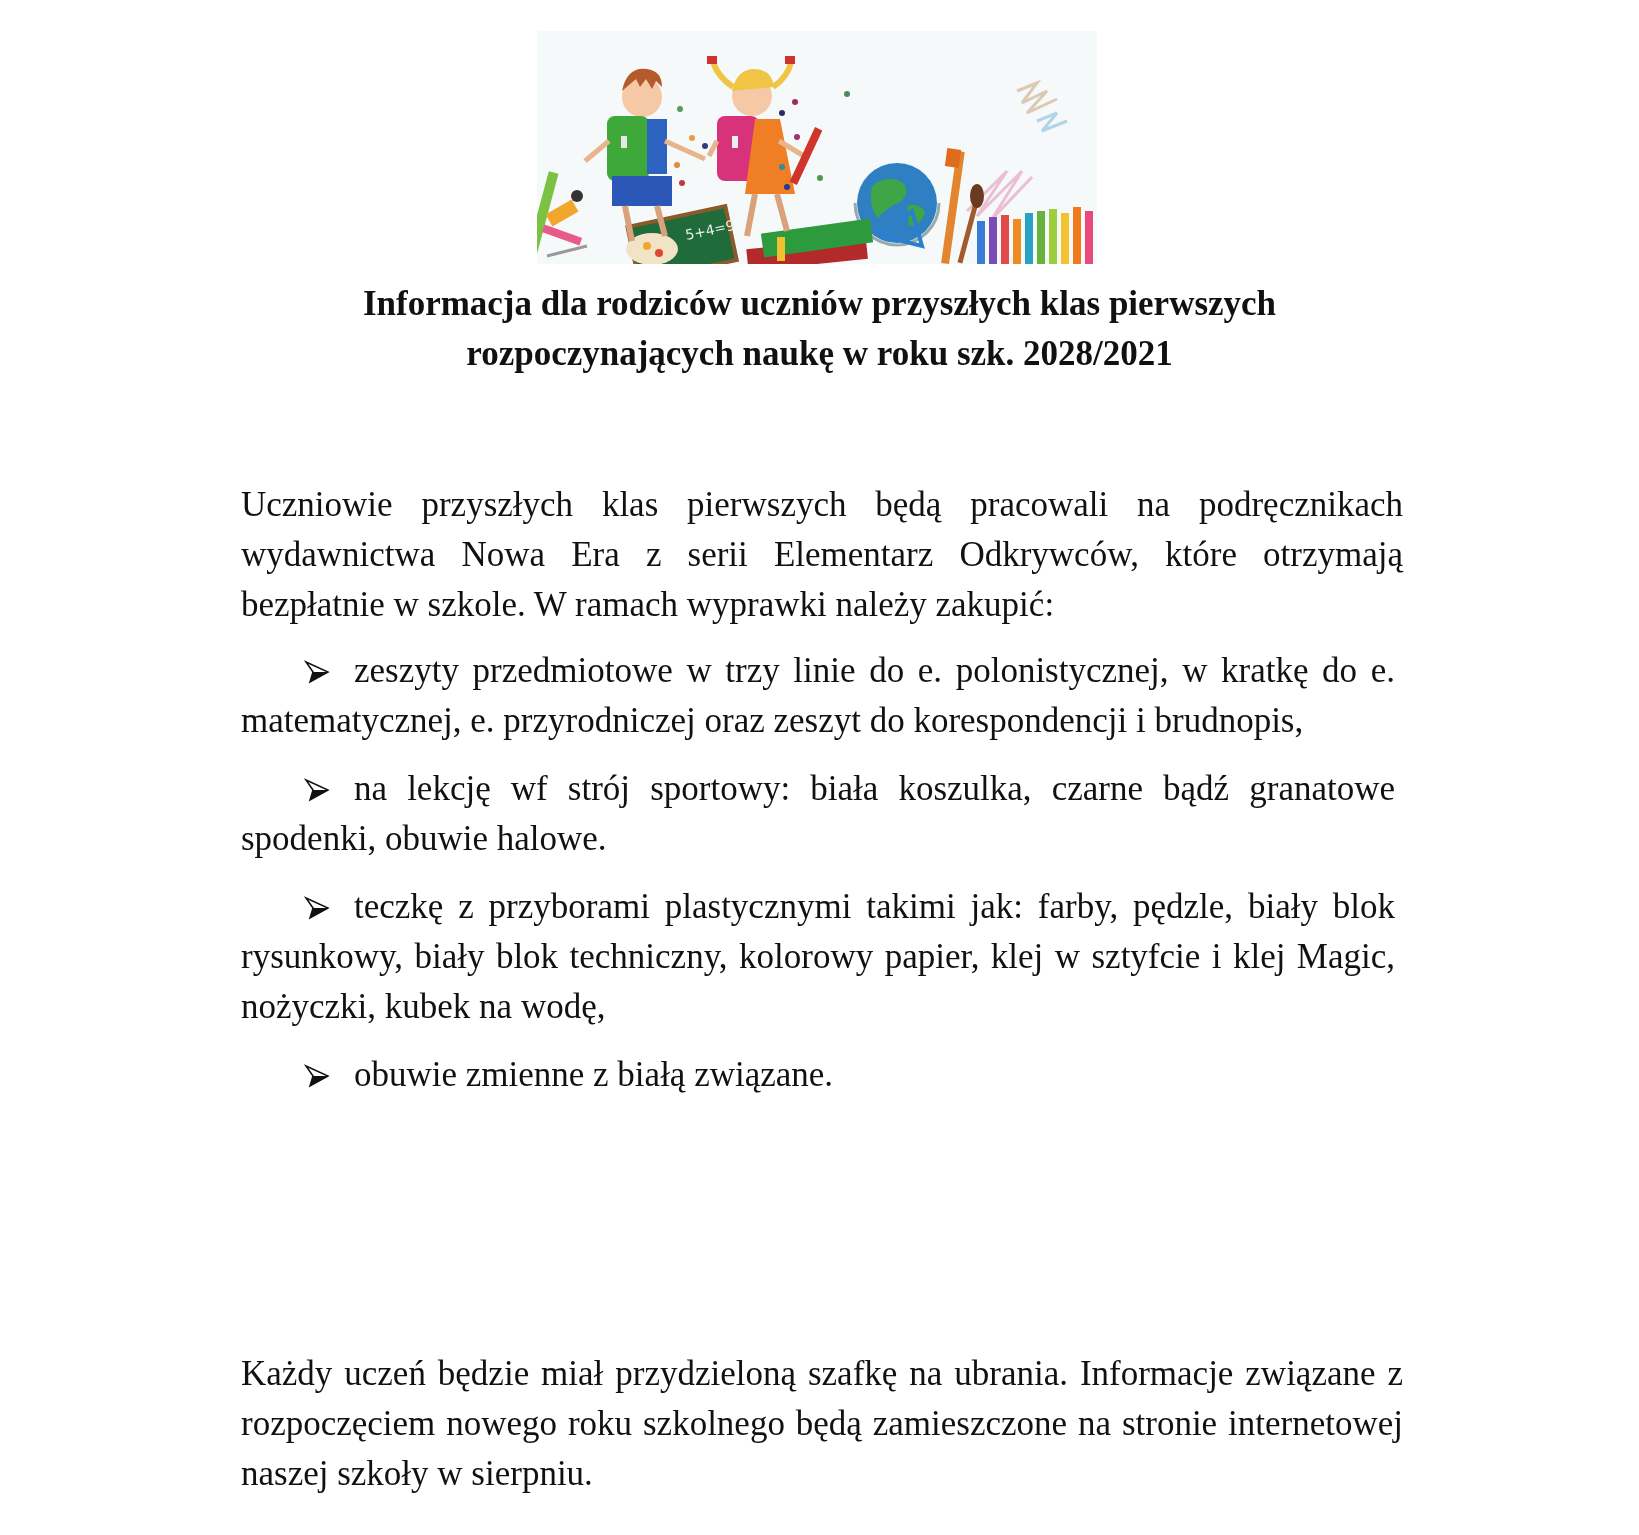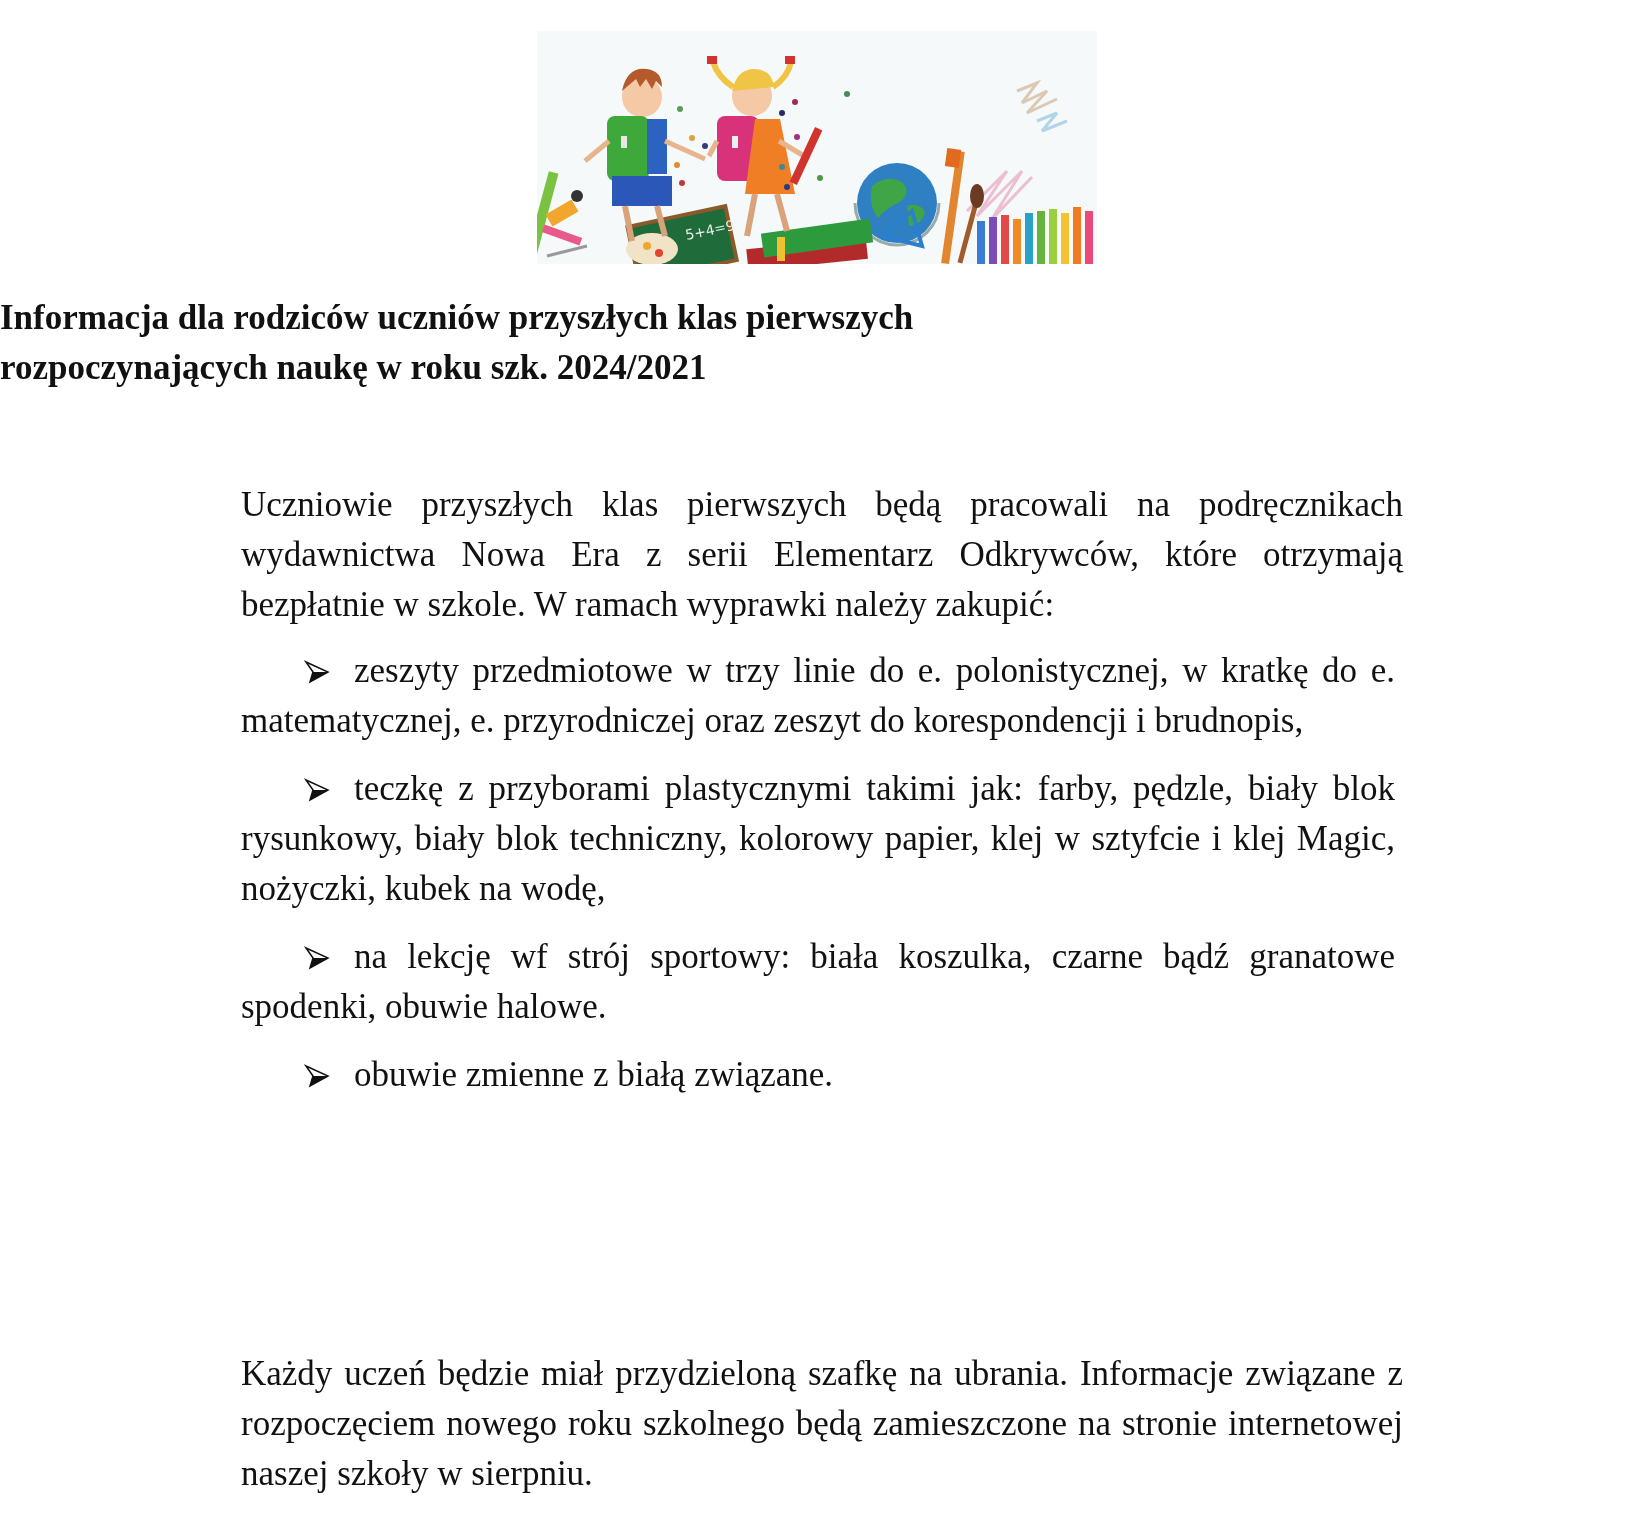--- a/index.html
+++ b/index.html
@@ -3,21 +3,21 @@
   <meta charset="utf-8">
   <style>
     html, body { margin: 0; padding: 0; background: #ffffff; }
     body { width: 1639px; height: 1535px; position: relative; overflow: hidden;
       font-family: "Liberation Serif", "DejaVu Serif", serif; color: #111; }
 
     .banner { position: absolute; left: 537px; top: 31px; width: 560px; height: 233px;
       background: #f6fafb; overflow: hidden; }
     .banner svg { width: 100%; height: 100%; display: block; }
 
-    .title { position: absolute; left: 0; width: 1639px; top: 293px; 
+    .title { position: absolute; left: 0; width: 1639px; top: 279px; text-align: center;
       font-weight: bold; font-size: 35px; line-height: 50px; }
 
     .body-text { position: absolute; left: 241px; width: 1162px; font-size: 35px;
       line-height: 50px; text-align: justify; }
     .body-text.p1 { top: 480px; }
     .list { position: absolute; left: 241px; width: 1162px; top: 646px; margin: 0; padding: 0; list-style: none; }
     .list li { font-size: 35px; line-height: 50px; text-align: justify; text-indent: 63px; margin: 0 8px 18px 0; }
     .list li .bullet { display: inline-block; width: 50px; text-indent: 0; position: relative; }
     .list li .bullet svg { width: 26px; height: 24px; vertical-align: -2px; }
     .body-text.p2 { top: 1349px; }
@@ -127,37 +127,37 @@
       <circle cx="245" cy="136" r="3" fill="#3a8a9a"></circle>
       <circle cx="250" cy="156" r="3" fill="#2a3a8a"></circle>
       <circle cx="283" cy="147" r="3" fill="#4a9a4a"></circle>
       <circle cx="310" cy="63" r="3" fill="#4a8a5a"></circle>
     </g>
   </svg>
 </div>
 
 <div class="title">
   <div>Informacja dla rodziców uczniów przyszłych klas pierwszych</div>
-  <div>rozpoczynających naukę w roku szk. 2024/2021</div>
+  <div>rozpoczynających naukę w roku szk. 2028/2021</div>
 </div>
 
 <p class="body-text p1" style="margin:0;">Uczniowie przyszłych klas pierwszych będą pracowali na podręcznikach wydawnictwa Nowa Era z serii Elementarz Odkrywców, które otrzymają bezpłatnie w szkole. W ramach wyprawki należy zakupić:</p>
 
 <ul class="list">
   <li><span class="bullet"><svg viewBox="0 0 26 24">
           <path d="M2 2 L24 12 L6 22 L9 12 Z" fill="#fff" stroke="#111" stroke-width="1.5"></path>
           <path d="M9 12 L24 12 L6 22 Z" fill="#111"></path>
         </svg></span><span>zeszyty przedmiotowe w trzy linie do e. polonistycznej, w kratkę do e. matematycznej, e. przyrodniczej oraz zeszyt do korespondencji i brudnopis,</span></li>
   <li><span class="bullet"><svg viewBox="0 0 26 24">
           <path d="M2 2 L24 12 L6 22 L9 12 Z" fill="#fff" stroke="#111" stroke-width="1.5"></path>
           <path d="M9 12 L24 12 L6 22 Z" fill="#111"></path>
-        </svg></span><span>teczkę z przyborami plastycznymi takimi jak: farby, pędzle, biały blok rysunkowy, biały blok techniczny, kolorowy papier, klej w sztyfcie i klej Magic, nożyczki, kubek na wodę,</span></li>
+        </svg></span><span>na lekcję wf strój sportowy: biała koszulka, czarne bądź granatowe spodenki, obuwie halowe.</span></li>
   <li><span class="bullet"><svg viewBox="0 0 26 24">
           <path d="M2 2 L24 12 L6 22 L9 12 Z" fill="#fff" stroke="#111" stroke-width="1.5"></path>
           <path d="M9 12 L24 12 L6 22 Z" fill="#111"></path>
-        </svg></span><span>na lekcję wf strój sportowy: biała koszulka, czarne bądź granatowe spodenki, obuwie halowe.</span></li>
+        </svg></span><span>teczkę z przyborami plastycznymi takimi jak: farby, pędzle, biały blok rysunkowy, biały blok techniczny, kolorowy papier, klej w sztyfcie i klej Magic, nożyczki, kubek na wodę,</span></li>
   <li><span class="bullet"><svg viewBox="0 0 26 24">
           <path d="M2 2 L24 12 L6 22 L9 12 Z" fill="#fff" stroke="#111" stroke-width="1.5"></path>
           <path d="M9 12 L24 12 L6 22 Z" fill="#111"></path>
         </svg></span><span>obuwie zmienne z białą związane.</span></li>
 </ul>
 
 <p class="body-text p2" style="margin:0;">Każdy uczeń będzie miał przydzieloną szafkę na ubrania. Informacje związane z rozpoczęciem nowego roku szkolnego będą zamieszczone na stronie internetowej naszej szkoły w sierpniu.</p>
 
 </body></html>

